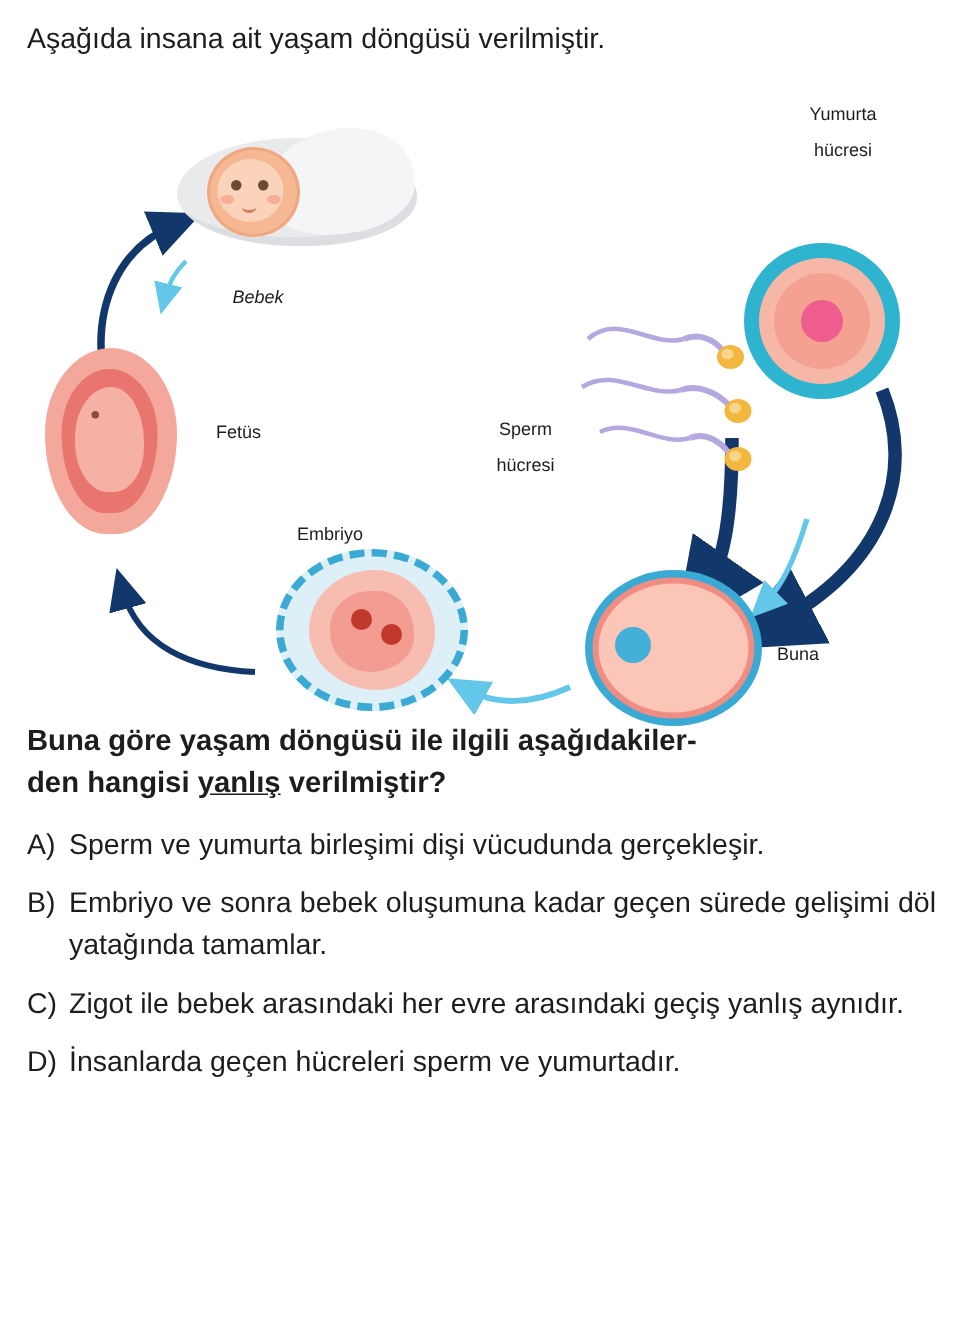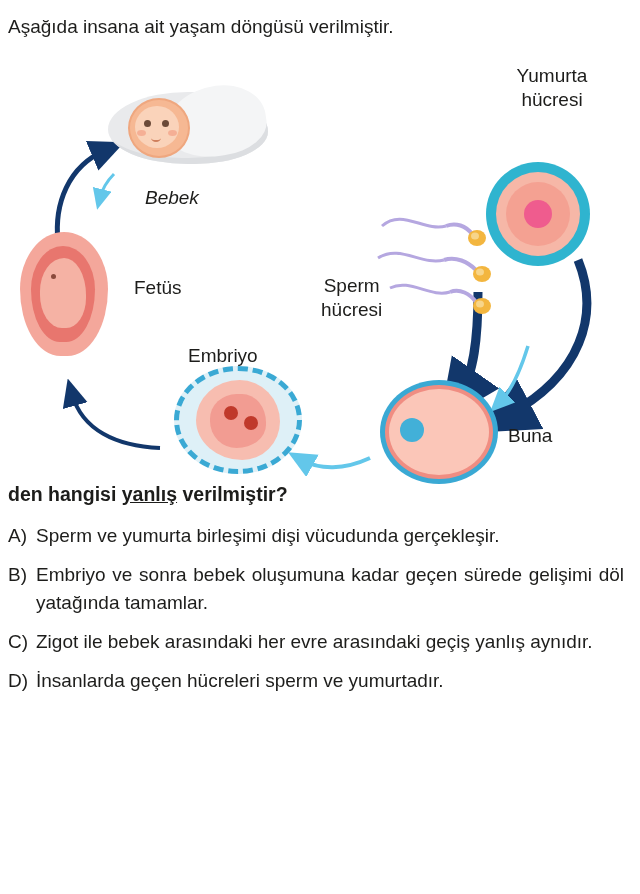--- a/index.html
+++ b/index.html
@@ -12,37 +12,37 @@
     background: #ffffff;
     font-family: "Liberation Sans", sans-serif;
     color: #1a1a1a;
     overflow: hidden;
   }
   .page {
     position: relative;
     width: 640px;
     height: 894px;
     box-sizing: border-box;
-    padding: 14px 16px 0 8px;
+    padding: 14px 16px 0 18px;
   }
   .intro {
     font-size: 19px;
     line-height: 26px;
     color: #1d1d1b;
   }
   
   .diagram {
     position: relative;
     width: 608px;
     height: 430px;
     margin-top: 6px;
   }
   .dlabel {
     position: absolute;
-    font-size: 19px;
+    font-size: 12px;
     line-height: 24px;
     color: #1d1d1b;
     white-space: pre-line;
   }
   .dlabel.center {
     text-align: center;
   }
   
   .baby-wrap {
     position: absolute;
@@ -388,20 +388,21 @@
 hücresi</div>
     <div class="dlabel" style="left:137px; top:140px;font-style:italic;">Bebek</div>
     <div class="dlabel" style="left:126px; top:230px;">Fetüs</div>
     <div class="dlabel" style="left:313px; top:228px;text-align:center;">Sperm
 hücresi</div>
     <div class="dlabel" style="left:180px; top:298px;">Embriyo</div>
     <div class="dlabel" style="left:500px; top:378px;">Buna</div>
   </div>
 
   <div class="question">
+    <div>Buna göre yaşam döngüsü ile ilgili aşağıdakiler-</div>
     <div><span>den hangisi </span><u>yanlış</u><span> verilmiştir?</span></div>
   </div>
 
   <div class="options">
     <div class="option">
       <span class="key">A)</span>
       <span class="text">Sperm ve yumurta birleşimi dişi vücudunda gerçekleşir.</span>
     </div>
     <div class="option">
       <span class="key">B)</span>

